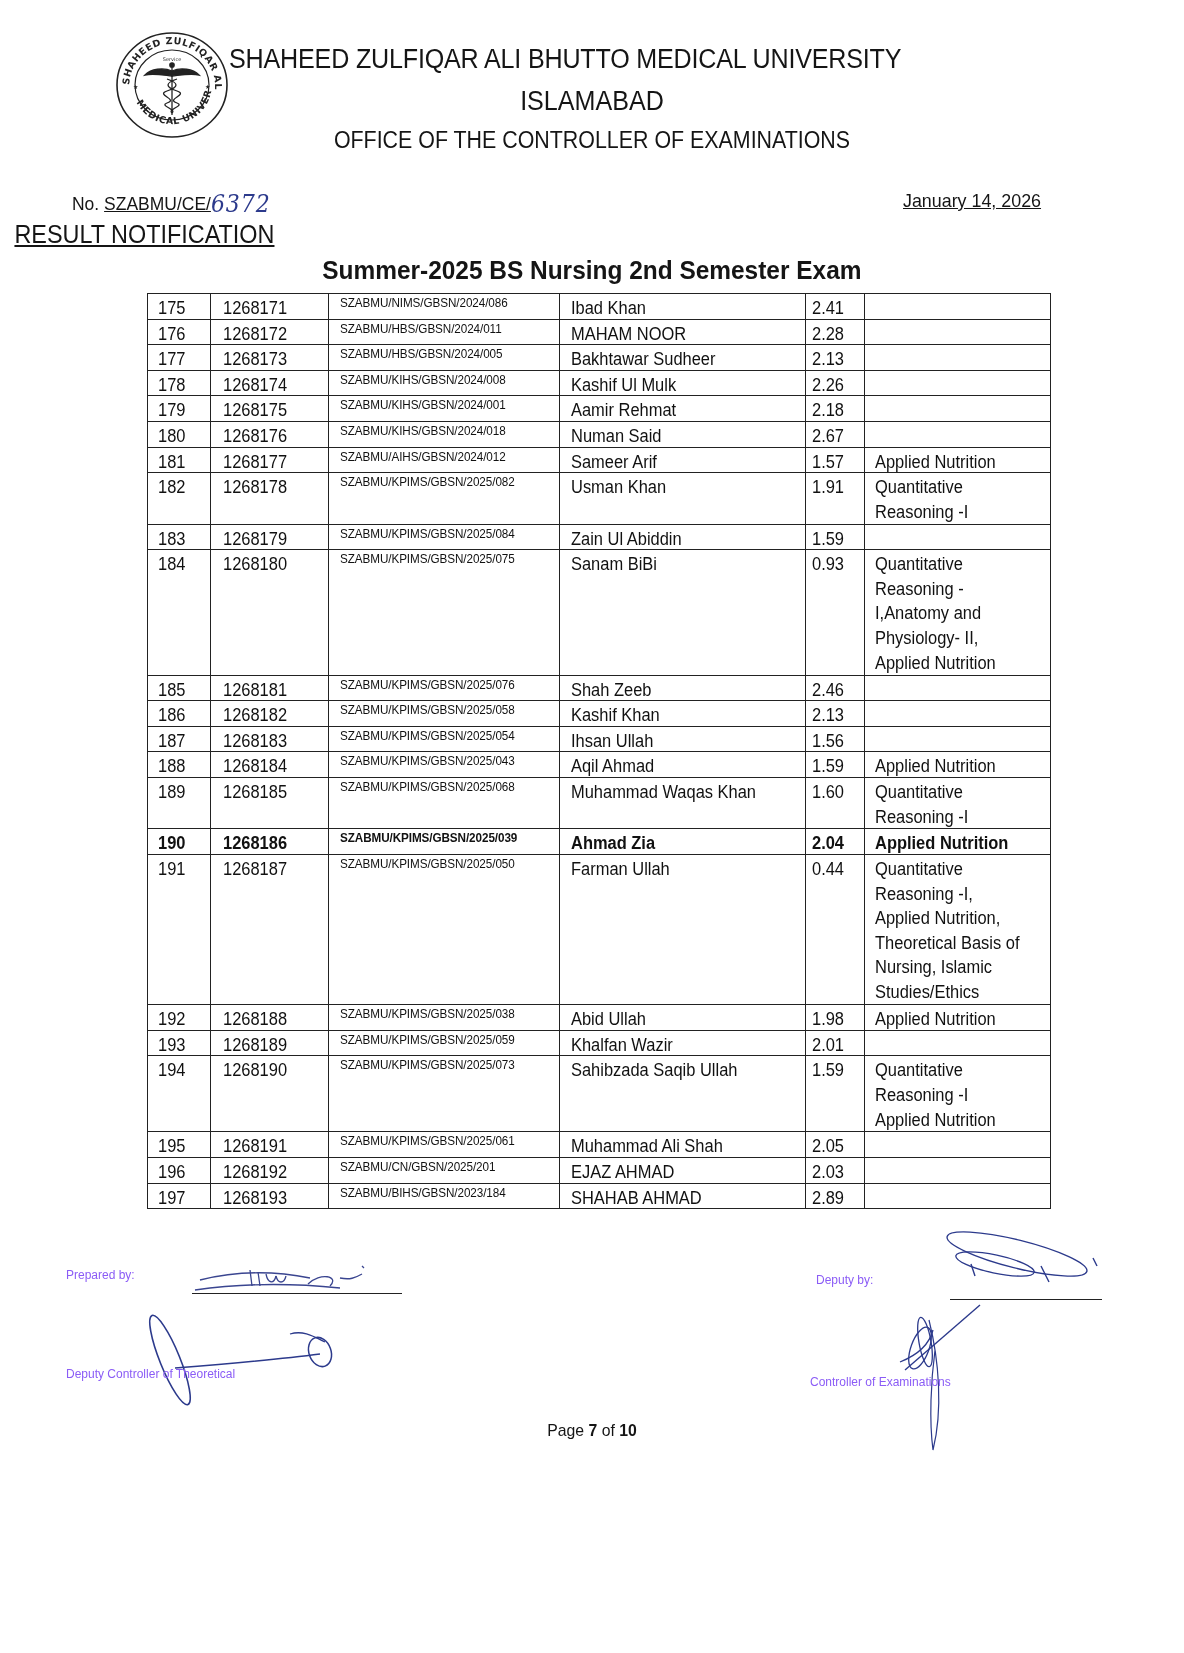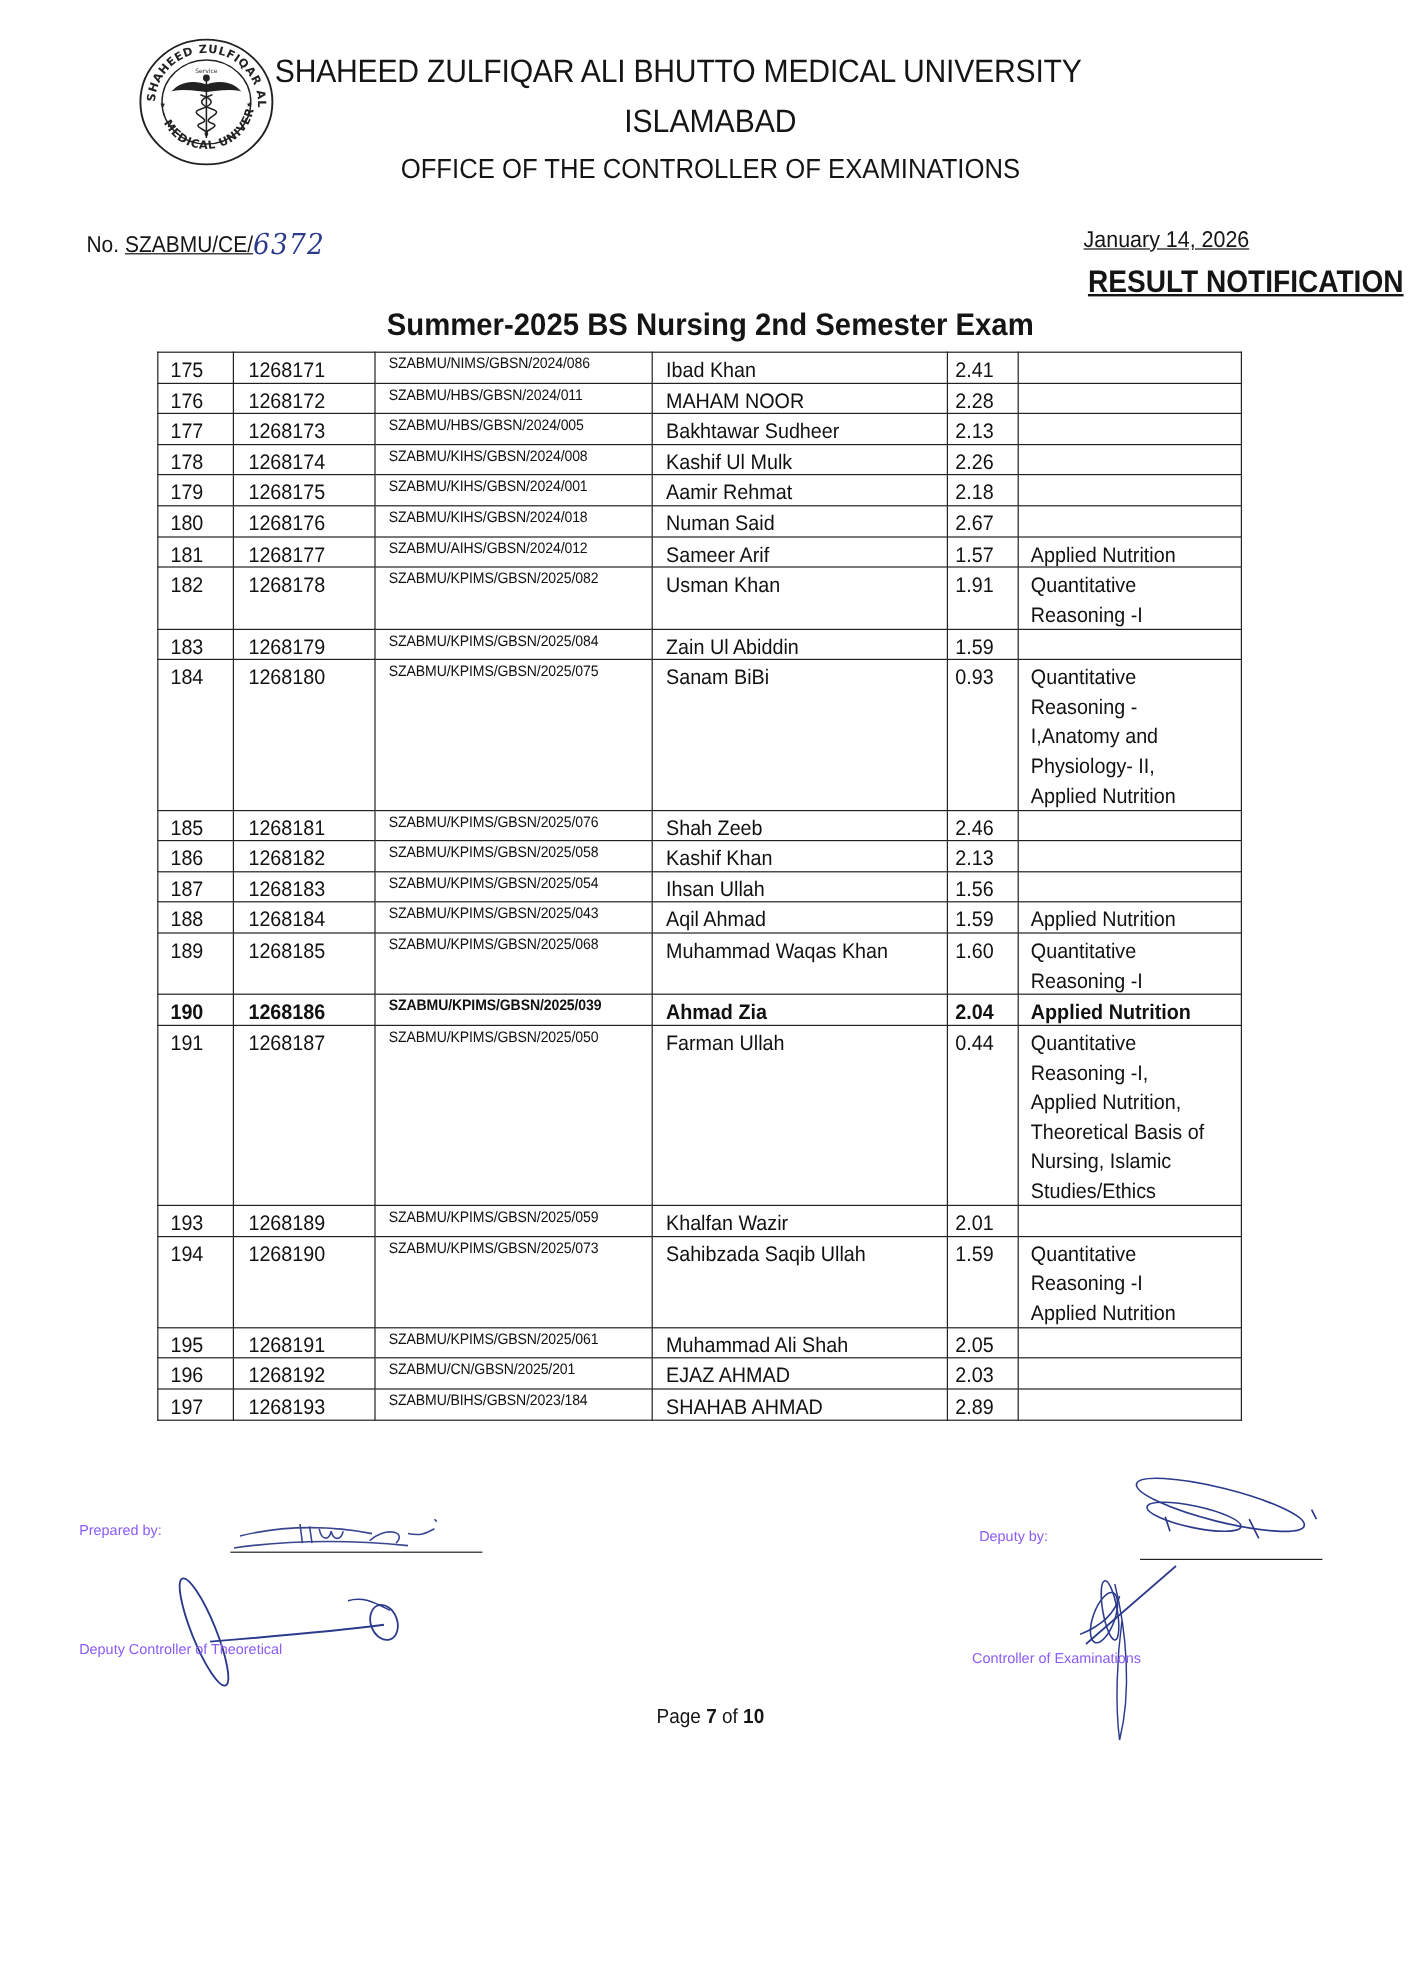--- a/index.html
+++ b/index.html
@@ -13,27 +13,27 @@
   #logo { left: 115px; top: 31px; width: 114px; height: 108px; }
   #uni-title { left: 229px; top: 44px; width: 780px; font-size: 27px; white-space: nowrap; letter-spacing: -0.2px; transform: scaleX(0.93); transform-origin: left top; }
   #city { left: 0; width: 1184px; text-align: center; top: 86px; font-size: 27px; transform: scaleX(0.93); }
   #office { left: 0; width: 1184px; text-align: center; top: 127px; font-size: 23px; transform: scaleX(0.93); }
 
   #ref-no { left: 72px; top: 188px; font-size: 19px; white-space: nowrap; transform: scaleX(0.92); transform-origin: left top; }
   #ref-no .u { text-decoration: underline; }
   #ref-hand { font-family: "DejaVu Serif", serif; font-style: italic; color: #2c3a8c; font-size: 24px; letter-spacing: 1px; position: relative; top: 2px; }
   #date { left: 903px; top: 190px; font-size: 19px; text-decoration: underline; white-space: nowrap; transform: scaleX(0.94); transform-origin: left top; }
 
-  #notif-title { left: 0; width: 1184px; text-align: right; top: 219px; font-size: 26px; font-weight: bold; }
+  #notif-title { left: 0; width: 1184px; text-align: left; top: 219px; font-size: 26px; font-weight: normal; }
   #notif-title span { text-decoration: underline; display: inline-block; transform: scaleX(0.9); }
   #exam-title { left: 0; width: 1184px; text-align: center; top: 255px; font-size: 26px; font-weight: bold; }
   #exam-title span { display: inline-block; transform: scaleX(0.94); }
 
   
-  #results { left: 131px; top: 293px; border-collapse: collapse; table-layout: fixed; }
+  #results { left: 147px; top: 293px; border-collapse: collapse; table-layout: fixed; }
   #results td { border: 1.3px solid #222; padding: 0; vertical-align: top; font-size: 17.5px; line-height: 24.6px; color: #111; overflow: hidden; }
   #results td.c-sno { width: 63px; padding-left: 10px; box-sizing: border-box; }
   #results td.c-roll { width: 118px; padding-left: 12px; box-sizing: border-box; }
   #results td.c-reg { width: 231px; padding-left: 11px; box-sizing: border-box; font-size: 12.6px; line-height: 16px; padding-top: 1px; white-space: nowrap; letter-spacing: -0.1px; margin-left: 32px; }
   #results td.c-name { width: 246px; padding-left: 11px; box-sizing: border-box; white-space: nowrap; }
   #results td.c-gpa { width: 59px; padding-left: 6px; box-sizing: border-box; }
   #results td.c-fail { width: 186px; padding-left: 10px; box-sizing: border-box; }
   #results td .cell { position: relative; top: 2px; transform: scaleX(0.94); transform-origin: left top; white-space: nowrap; }
   #results td.c-reg .cell { top: 0; transform: scaleX(0.93); }
   .fail-line { display: block; white-space: nowrap; }
@@ -462,20 +462,42 @@
             <span class="fail-line">Reasoning -I,</span>
             <span class="fail-line">Applied Nutrition,</span>
             <span class="fail-line">Theoretical Basis of</span>
             <span class="fail-line">Nursing, Islamic</span>
             <span class="fail-line">Studies/Ethics</span>
           </div>
         </td>
       </tr>
       <tr style="height: 25.6px;">
         <td class="c-sno">
+          <div class="cell">192</div>
+        </td>
+        <td class="c-roll">
+          <div class="cell">1268188</div>
+        </td>
+        <td class="c-reg">
+          <div class="cell">SZABMU/KPIMS/GBSN/2025/038</div>
+        </td>
+        <td class="c-name">
+          <div class="cell">Abid Ullah</div>
+        </td>
+        <td class="c-gpa">
+          <div class="cell">1.98</div>
+        </td>
+        <td class="c-fail">
+          <div class="cell">
+            <span class="fail-line">Applied Nutrition</span>
+          </div>
+        </td>
+      </tr>
+      <tr style="height: 25.6px;">
+        <td class="c-sno">
           <div class="cell">193</div>
         </td>
         <td class="c-roll">
           <div class="cell">1268189</div>
         </td>
         <td class="c-reg">
           <div class="cell">SZABMU/KPIMS/GBSN/2025/059</div>
         </td>
         <td class="c-name">
           <div class="cell">Khalfan Wazir</div>

